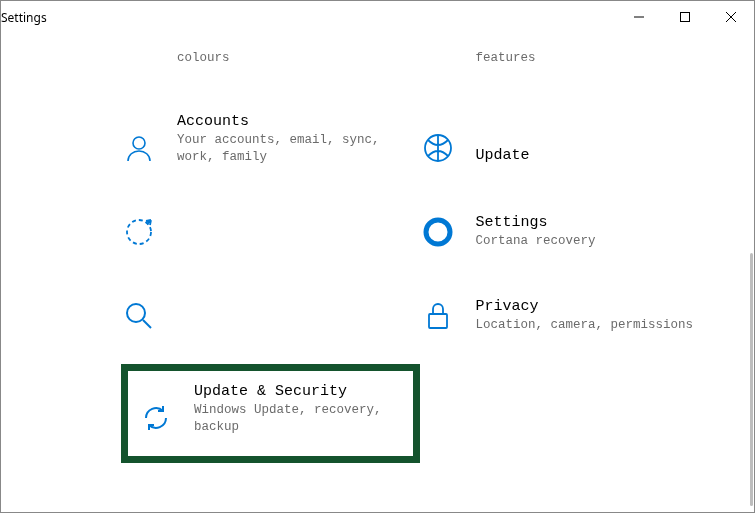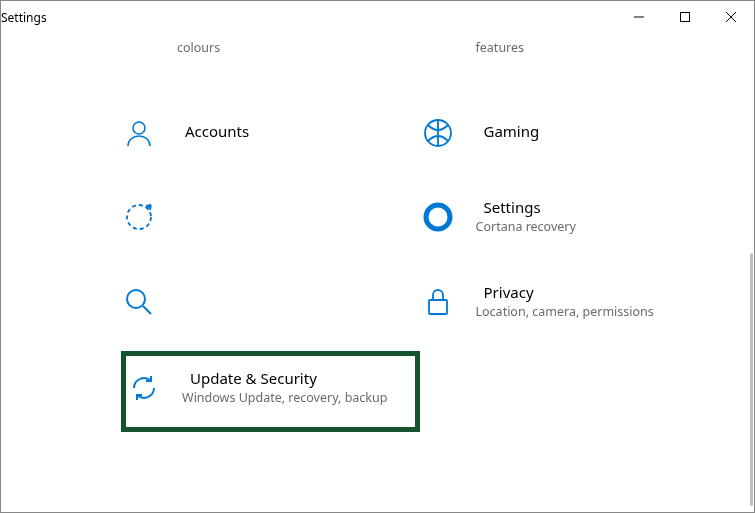--- a/index.html
+++ b/index.html
@@ -52,23 +52,24 @@
     display: grid;
     grid-template-columns: 1fr 1fr;
     column-gap: 0;
     row-gap: 38px;
     padding-left: 120px;
     padding-right: 30px;
     top: -8px;
   }
   .card {
     display: flex;
-    align-items: center;
+    align-items: flex-end;
     gap: 20px;
     padding: 4px 8px 4px 0;
+    font-family: Liberation Mono, monospace;
   }
   .icon-box {
     width: 36px;
     height: 36px;
     flex-shrink: 0;
     display: flex;
     align-items: center;
     justify-content: center;
     color: #0078d4;
     margin-top: 2px;
@@ -76,30 +77,29 @@
   .icon-box svg { width: 32px; height: 32px; }
   .text-box {
     flex: 1;
     min-width: 0;
   }
   .card-title {
     font-size: 15px;
     color: #000;
     font-weight: 400;
     margin-bottom: 2px;
-    margin-left: 8px;
   }
   .card-desc {
     font-size: 12.5px;
     color: #6b6b6b;
     line-height: 1.35;
   }
   .highlight {
-    border: 5px solid #14532d;
-    padding: 12px 8px 20px 0;
+    border: 7px solid #14532d;
+    padding: 12px 8px 20px 10px;
     margin-top: -12px;
     margin-bottom: -20px;
   }
   .scrollbar {
     position: absolute;
     right: 0;
     top: 32px;
     bottom: 0;
     width: 6px;
     background: transparent;
@@ -157,33 +157,34 @@
 
     <div class="card">
       <div class="icon-box">
         <svg viewBox="0 0 32 32" fill="none" stroke="#0078d4" stroke-width="1.6">
           <circle cx="16" cy="11" r="6"></circle>
           <path d="M5 29c0-6 5-10 11-10s11 4 11 10"></path>
         </svg>
       </div>
       <div class="text-box">
         <div class="card-title">Accounts</div>
+        <div class="card-desc">Your accounts, email, sync, work, family</div>
       </div>
     </div>
 
 
     <div class="card">
       <div class="icon-box">
         <svg viewBox="0 0 32 32" fill="none" stroke="#0078d4" stroke-width="1.8">
           <circle cx="16" cy="16" r="13"></circle>
           <path d="M16 3 L16 29 M6 8 Q16 18 26 8 M6 24 Q16 14 26 24"></path>
         </svg>
       </div>
       <div class="text-box">
-        <div class="card-title">Gaming</div>
+        <div class="card-title">Update</div>
       </div>
     </div>
 
     <div class="card">
       <div class="icon-box">
         <svg viewBox="0 0 32 32" fill="none" stroke="#0078d4" stroke-width="1.8" stroke-dasharray="4 3">
           <circle cx="16" cy="16" r="12"></circle>
           <path d="M24 8 l4 -4 M28 4 l-5 1 M28 4 l-1 5" stroke-dasharray="0"></path>
         </svg>
       </div>

